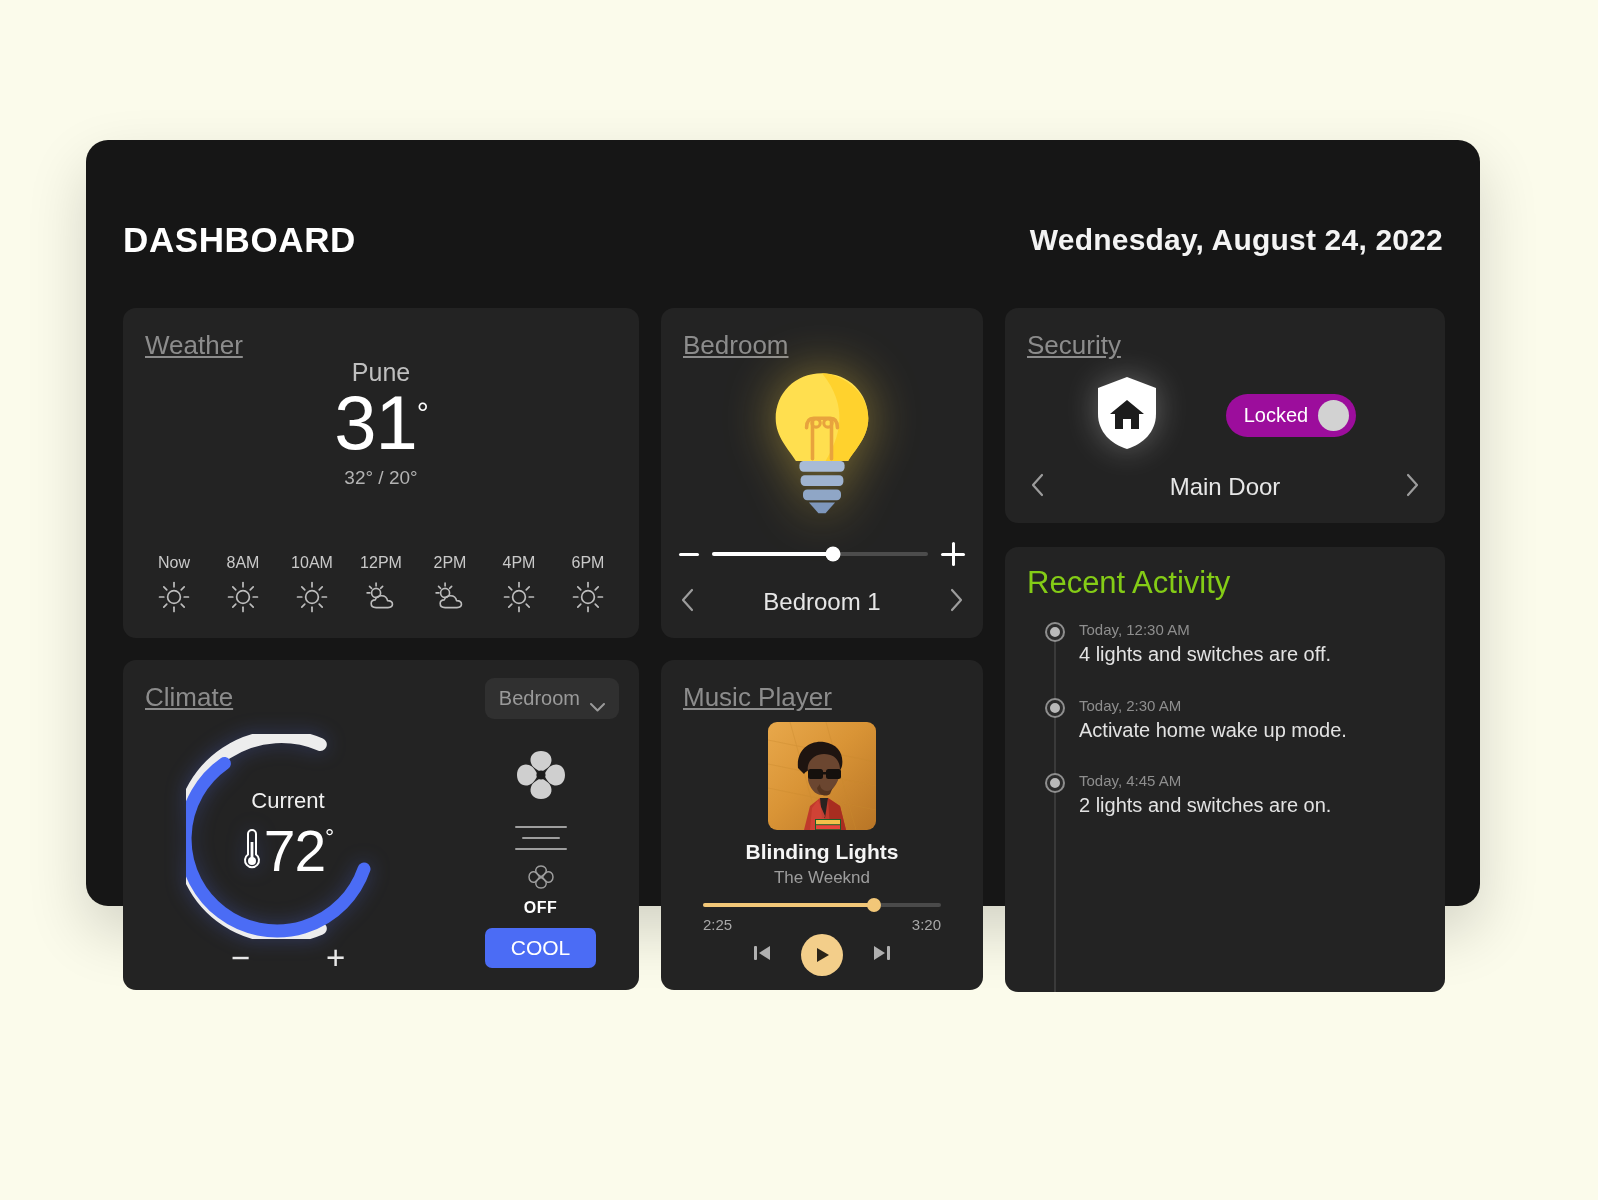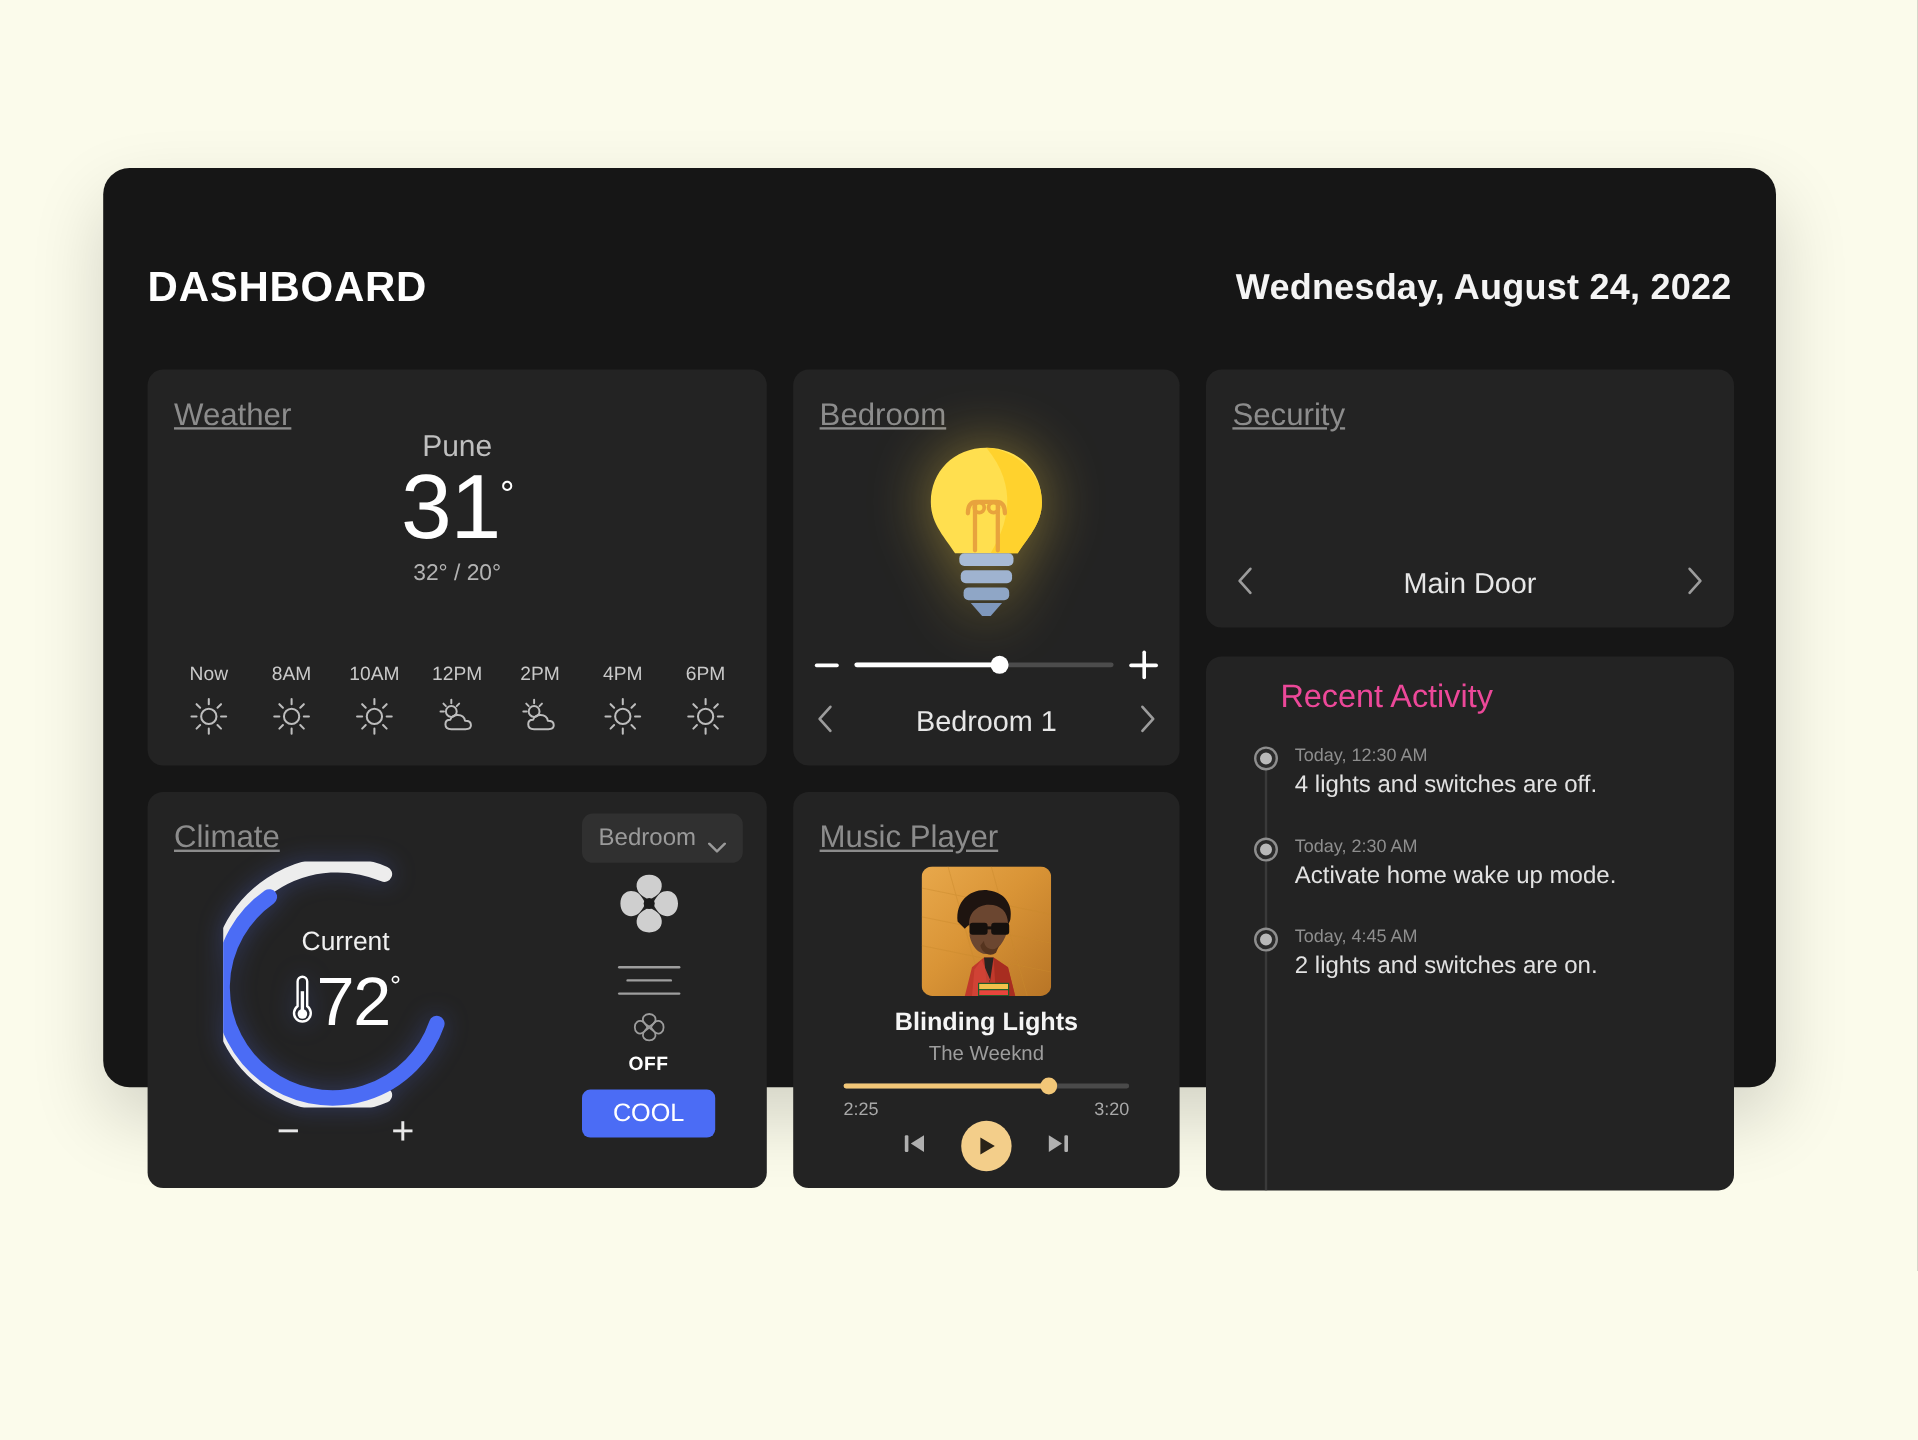--- a/index.html
+++ b/index.html
@@ -89,21 +89,21 @@
     position: absolute; right: 20px; top: 18px;
     background: #303030; border-radius: 9px;
     padding: 9px 14px;
     display: flex; align-items: center; gap: 10px;
     font-size: 20px; color: #9A9A9A;
     cursor: pointer;
   }
   .chev-d { width: 15px; height: 9px; }
   .climate-body {
     position: absolute; left: 0; right: 0; top: 52px; bottom: 0;
-    display: flex; align-items: flex-start;
+    display: flex; align-items: center;
   }
   .gauge-wrap { width: 330px; position: relative; padding-top: 6px; }
   .gauge { position: relative; width: 205px; height: 205px; margin: 0 auto; }
   .gauge svg { filter: drop-shadow(0 0 10px rgba(86,112,247,.30)); }
   .gauge-center {
     position: absolute; left: 0; right: 0; top: 54px;
     text-align: center;
   }
   .g-label { font-size: 22px; color: #F0F0F0; }
   .g-value {
@@ -224,21 +224,21 @@
   }
   .sec-switcher .room-name { font-size: 24px; color: #E6E6E6; }
 
   
   .activity {
     grid-column: 3; grid-row: 2;
     height: 445px; margin-top: -113px;
   }
   .act-title {
     position: absolute; left: 22px; top: 18px;
-    font-size: 27px; color: #ec4899; margin-left: 40px;
+    font-size: 31px; color: #84cc16;
   }
   .timeline {
     position: absolute; left: 42px; right: 20px; top: 74px; bottom: 0;
     padding-left: 32px;
   }
   .timeline::before {
     content: ""; position: absolute; left: 7px; top: 12px; bottom: 0;
     width: 2px; background: #3A3A3A;
   }
   .act-item { position: relative; margin-bottom: 28px; }
@@ -438,20 +438,32 @@
           <svg width="17" height="28" viewBox="0 0 17 28">
                 <polyline points="4,4 13,14 4,24" fill="none" stroke="#9C9C9C" stroke-width="2.2" stroke-linecap="round" stroke-linejoin="round"></polyline>
               </svg>
         </div>
       </div>
     </div>
 
     <div class="card security">
       <div class="card-title">Security</div>
 
+      <div class="sec-body">
+        <div>
+          <svg class="shield-glow" width="66" height="78" viewBox="0 0 66 78">
+            <path d="M33 3 L62 14 L62 40 C62 58 49 70 33 75 C17 70 4 58 4 40 L4 14 Z" fill="#FFFFFF"></path>
+            <path d="M33 26 L50 40 L45 40 L45 55 L37 55 L37 45 L29 45 L29 55 L21 55 L21 40 L16 40 Z" fill="#1C1C1C"></path>
+          </svg>
+        </div>
+        <div class="toggle">
+          <div class="t-label">Locked</div>
+          <div class="t-knob"></div>
+        </div>
+      </div>
 
       <div class="sec-switcher">
         <div class="chev">
           <svg width="17" height="28" viewBox="0 0 17 28">
                 <polyline points="13,4 4,14 13,24" fill="none" stroke="#9C9C9C" stroke-width="2.2" stroke-linecap="round" stroke-linejoin="round"></polyline>
               </svg>
         </div>
         <div class="room-name">Main Door</div>
         <div class="chev">
           <svg width="17" height="28" viewBox="0 0 17 28">

